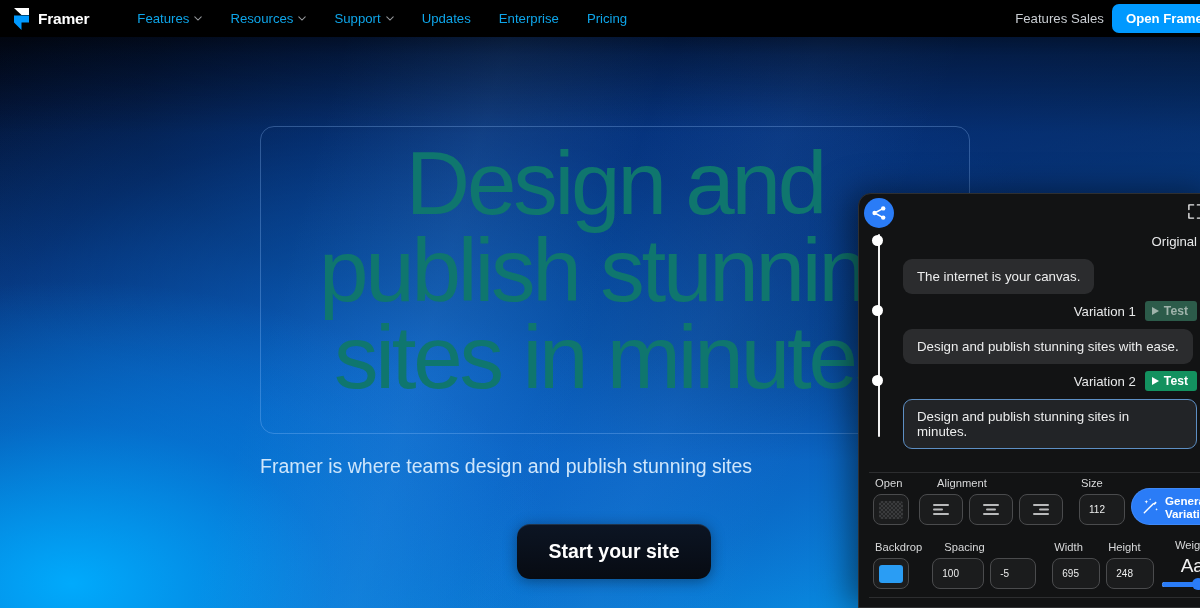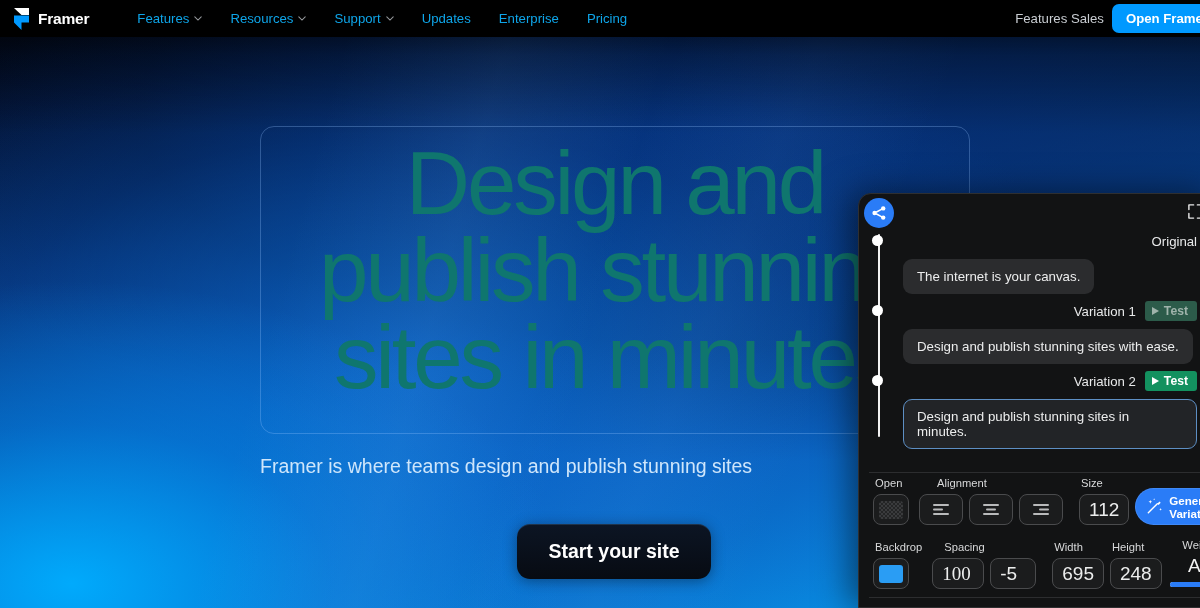--- a/index.html
+++ b/index.html
@@ -157,24 +157,24 @@
   }
   .vsep { width: 1px; height: 22px; background: #4a4b4d; margin: 0 5px 5px 5px; }
   .align-btn {
     width: 44px; height: 31px; border: 1px solid #4a4b4d; border-radius: 8px;
     background: #1b1c1d; display: flex; align-items: center; justify-content: center;
     cursor: pointer; margin-right: 6px;
   }
   .align-btn svg { width: 20px; height: 13px; display: block; }
   .num-field {
     height: 31px; border: 1px solid #4a4b4d; border-radius: 8px; background: #1b1c1d;
-    color: #eceded; font-size: 19px; display: flex; align-items: center;
+    color: #eceded; font-size: 10px; display: flex; align-items: center;
     padding: 0 9px; cursor: text; margin-right: 6px;
   }
-  .w46 { min-width: 46px; } .w48 { min-width: 48px; } .w50 { min-width: 52px; font-family: Liberation Serif, serif; }
+  .w46 { min-width: 46px; } .w48 { min-width: 48px; } .w50 { min-width: 52px; }
   .gen-btn {
     height: 37px; background: #2a7cf7; border-radius: 19px; display: flex;
     align-items: center; gap: 5px; padding: 0 13px 0 10px; cursor: pointer;
     color: #fff; font-size: 11.6px; font-weight: 700; line-height: 1.12;
     box-shadow: 0 0 0 1px rgba(255,255,255,0.10) inset;
   }
   .gen-btn svg { width: 19px; height: 19px; display: block; flex: 0 0 auto; }
   .gen-btn .gl { display: flex; flex-direction: column; }
 
   .weight-group { display: flex; flex-direction: column; align-items: center; }

